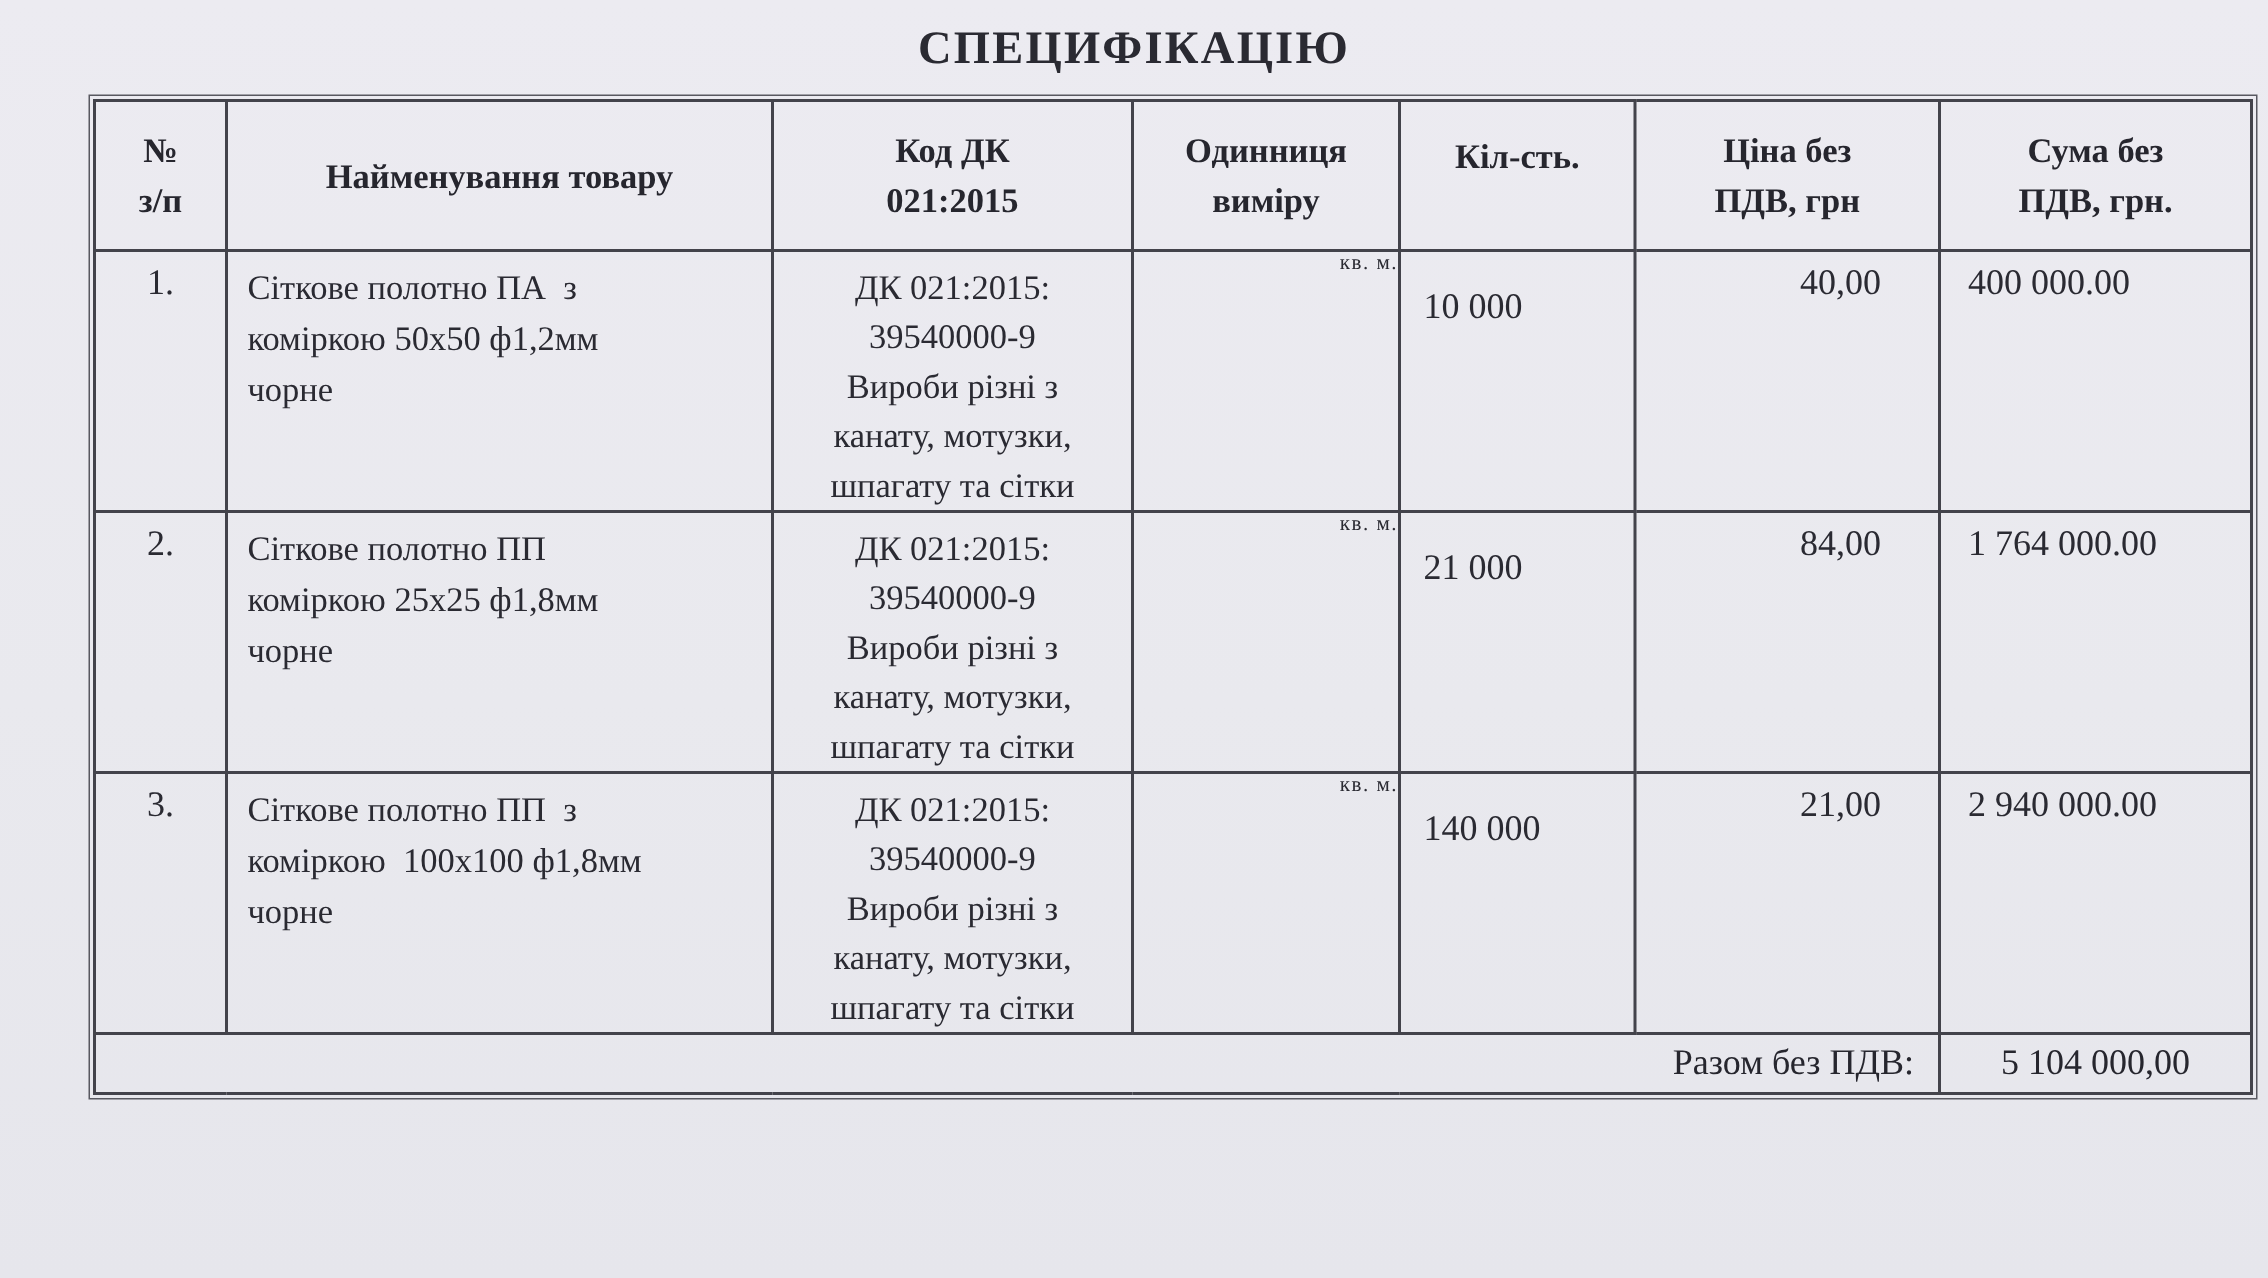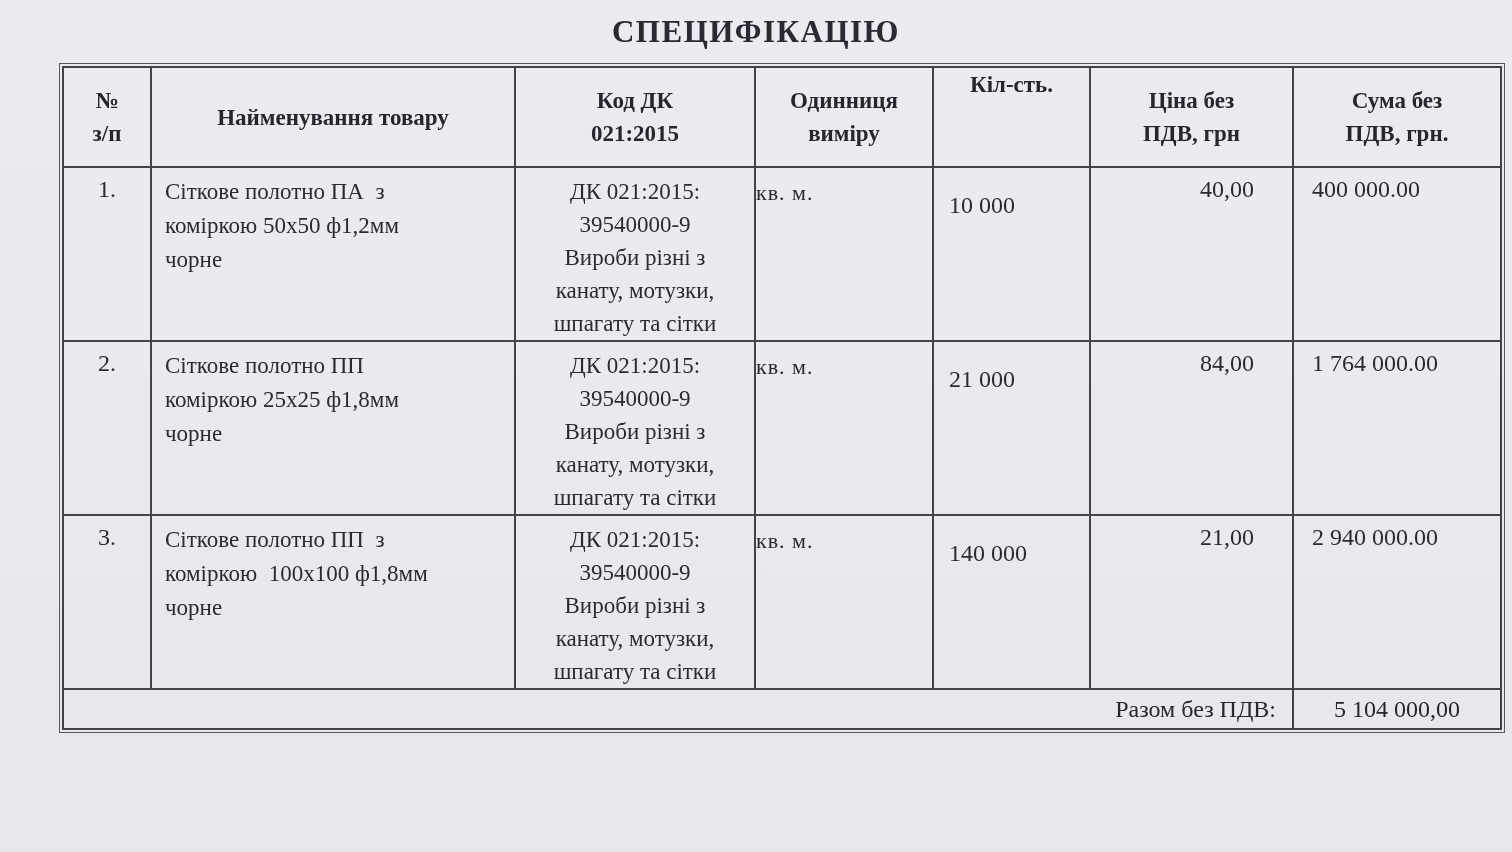--- a/index.html
+++ b/index.html
@@ -47,27 +47,27 @@
 
   thead th {
     font-size: 23px;
     font-weight: bold;
     line-height: 33px;
     text-align: center;
     vertical-align: middle;
     white-space: pre-wrap;
     color: #26262e;
   }
-  thead th.h-qty { vertical-align: top; padding-top: 0; }
+  thead th.h-qty { vertical-align: top; padding-top: 20px; }
 
   tbody td { vertical-align: top; font-size: 23px; color: #2a2a32; }
   td.c-num  { text-align: center; padding-top: 8px; font-size: 24px; }
   td.c-name { padding: 7px 4px 0 13px; line-height: 34px; white-space: pre-wrap; }
   td.c-code { text-align: center; padding-top: 7px; line-height: 33px; white-space: pre-wrap; }
-  td.c-unit { text-align: left; padding-top: 12px; font-size: 22px; letter-spacing: 1px; }
+  td.c-unit { text-align: right; padding-top: 0; font-size: 14px; letter-spacing: 1px; }
   td.c-qty  { padding: 24px 0 0 15px; font-size: 24px; }
   td.c-price{ text-align: right; padding: 8px 38px 0 0; font-size: 24px; }
   td.c-sum  { padding: 8px 0 0 18px; font-size: 24px; }
 
   tfoot td { font-size: 24px; vertical-align: middle; color: #26262e; }
   td.f-label { text-align: right; padding-right: 16px; }
   td.f-total { text-align: center; }
 </style>
 </head>
 <body>

